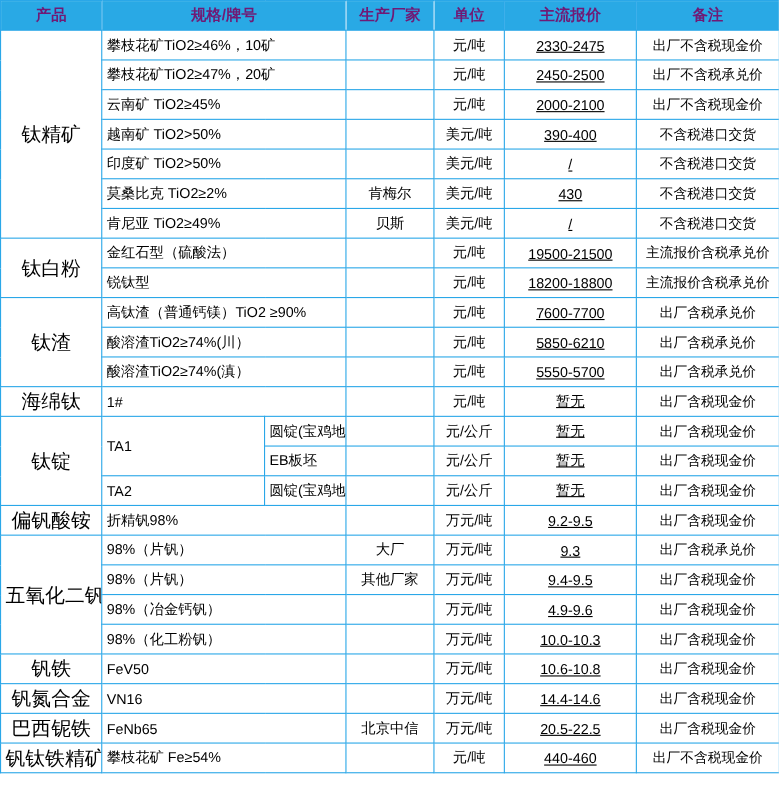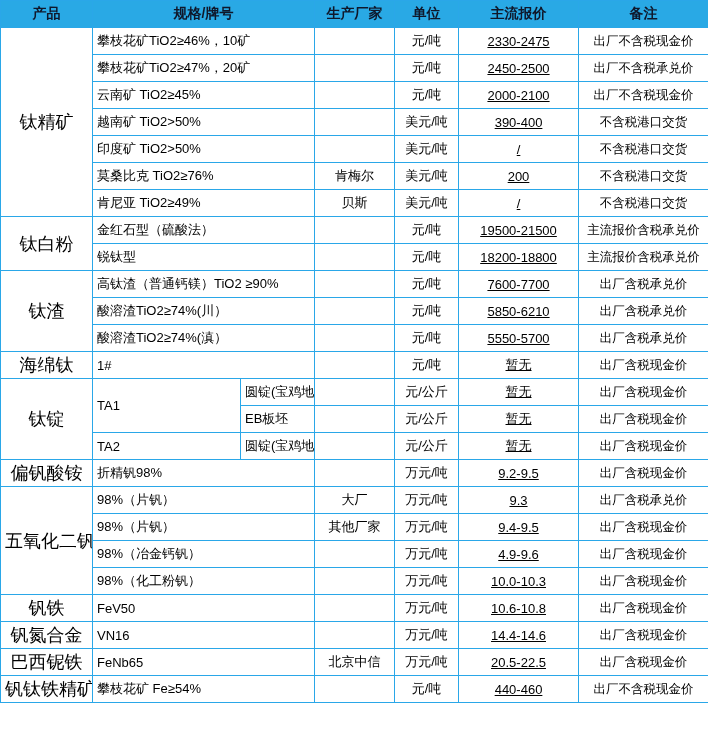--- a/index.html
+++ b/index.html
@@ -23,21 +23,21 @@
   table.price-table td, table.price-table th {
     border: 1px solid #2aa7e8;
     padding: 0 4px;
     height: 27px;
     box-sizing: border-box;
     overflow: hidden;
     white-space: nowrap;
   }
   thead th {
     background: #29a9e5;
-    color: #0f172a;
+    color: #701a75;
     font-weight: bold;
     text-align: center;
     font-size: 14px;
     height: 30px;
   }
   td.c-prod {
     text-align: center;
     font-size: 18px;
   }
   td.c-spec {
@@ -113,24 +113,24 @@
         <td class="c-note">不含税港口交货</td>
       </tr>
       <tr>
         <td class="c-spec" colspan="2">印度矿 TiO2&gt;50%</td>
         <td class="c-maker"></td>
         <td class="c-unit">美元/吨</td>
         <td class="c-price">/</td>
         <td class="c-note">不含税港口交货</td>
       </tr>
       <tr>
-        <td class="c-spec" colspan="2">莫桑比克 TiO2≥76%</td>
+        <td class="c-spec" colspan="2">莫桑比克 TiO2≥2%</td>
         <td class="c-maker">肯梅尔</td>
         <td class="c-unit">美元/吨</td>
-        <td class="c-price">200</td>
+        <td class="c-price">430</td>
         <td class="c-note">不含税港口交货</td>
       </tr>
       <tr>
         <td class="c-spec" colspan="2">肯尼亚 TiO2≥49%</td>
         <td class="c-maker">贝斯</td>
         <td class="c-unit">美元/吨</td>
         <td class="c-price">/</td>
         <td class="c-note">不含税港口交货</td>
       </tr>
       <tr>

